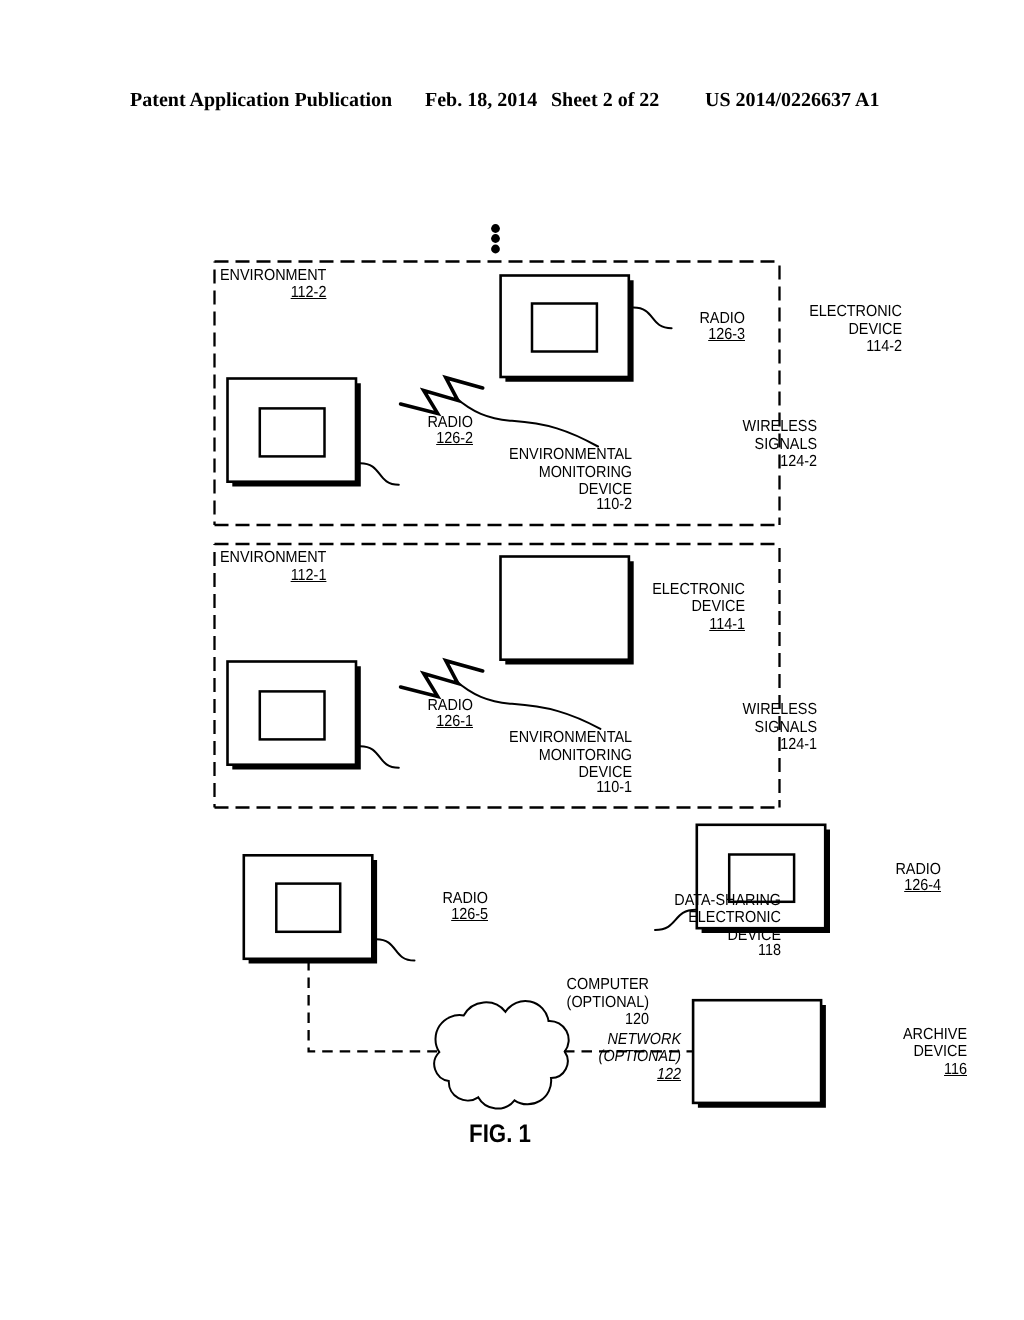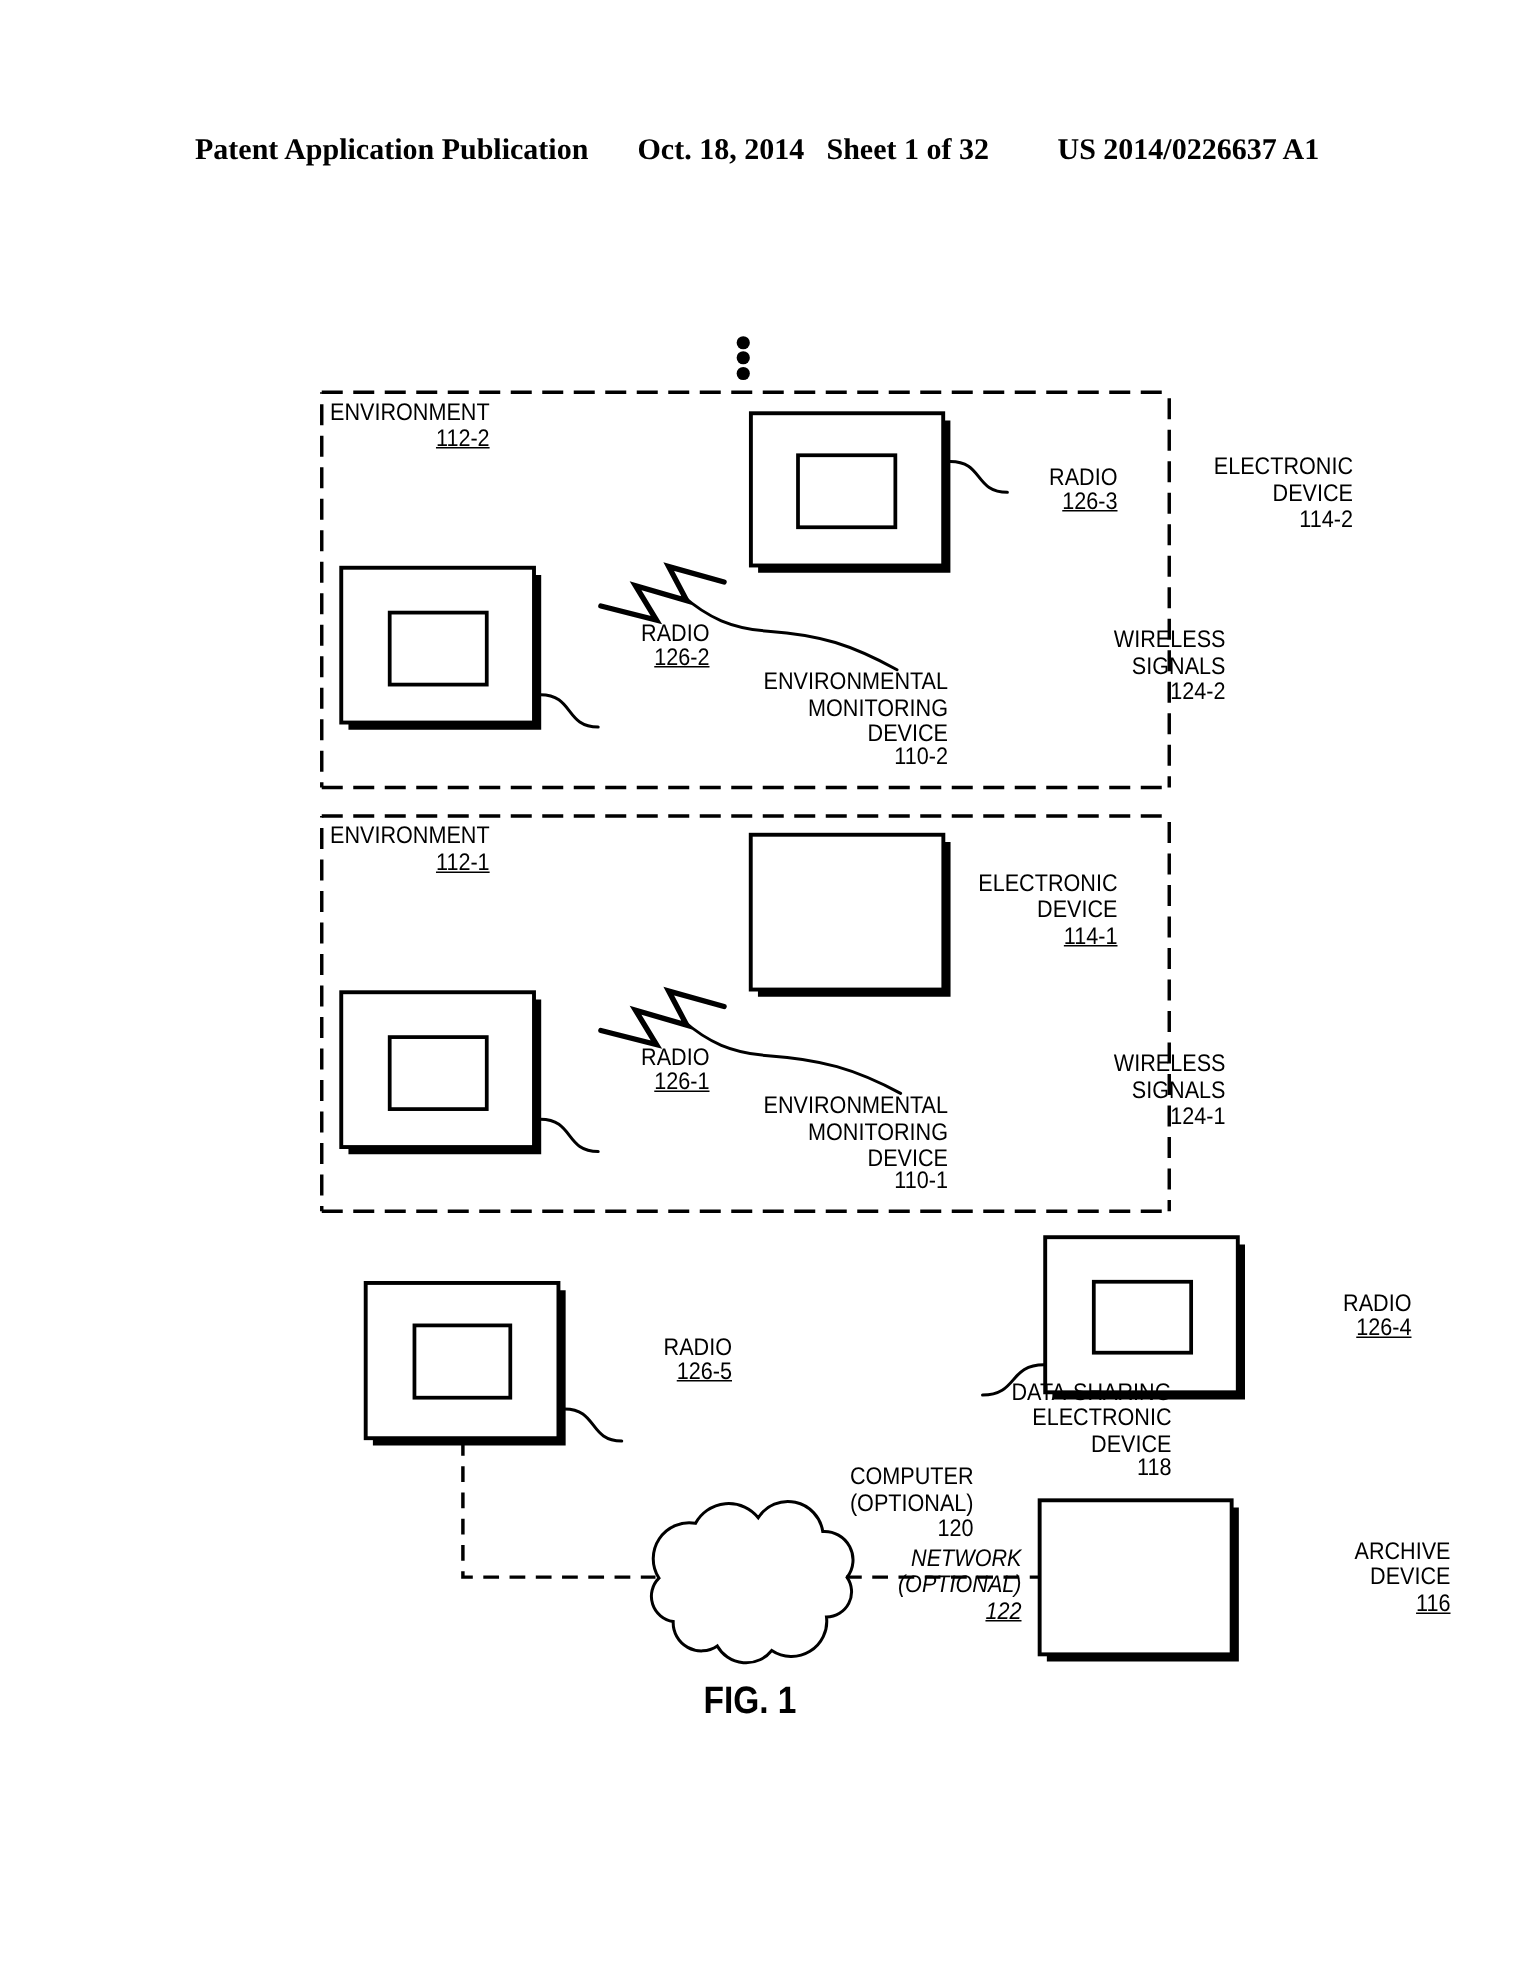--- a/index.html
+++ b/index.html
@@ -35,22 +35,22 @@
   .fignum{position:absolute;font-family:"Liberation Sans",sans-serif;
           font-weight:bold;font-size:25.5px;left:500.3px;top:1119.5px;
           transform:translateX(-50%) scaleX(0.875) translateZ(0);white-space:pre;letter-spacing:0px;}
 </style>
 </head>
 <body>
 
 <div id="sheet">
 
   <div class="hdr" id="hdr-pub">Patent Application Publication</div>
-  <div class="hdr" id="hdr-date">Oct. 18, 2014</div>
-  <div class="hdr" id="hdr-sheet">Sheet 1 of 32</div>
+  <div class="hdr" id="hdr-date">Feb. 18, 2014</div>
+  <div class="hdr" id="hdr-sheet">Sheet 2 of 22</div>
   <div class="hdr" id="hdr-doc">US 2014/0226637 A1</div>
 
   <svg class="fig" viewBox="0 0 1024 1320">
 <g>
 <line x1="214.5" y1="261.5" x2="779.5" y2="261.5" stroke="#000" stroke-width="2.3" stroke-dasharray="14 7" stroke-dashoffset="0"></line>
 <line x1="779.5" y1="261.5" x2="779.5" y2="525.0" stroke="#000" stroke-width="2.3" stroke-dasharray="14 7" stroke-dashoffset="17"></line>
 <line x1="214.5" y1="525.0" x2="779.5" y2="525.0" stroke="#000" stroke-width="2.3" stroke-dasharray="14 7" stroke-dashoffset="0"></line>
 <line x1="214.5" y1="261.5" x2="214.5" y2="525.0" stroke="#000" stroke-width="2.3" stroke-dasharray="14 7" stroke-dashoffset="13"></line>
 </g>
 <g>
@@ -116,18 +116,18 @@
   <div class="lbl c tight" style="left:293px;top:698.0px;"><div class="lbl-line">RADIO</div><div class="lbl-line u">126-1</div></div>
   <div class="lbl c tight" style="left:308px;top:891.0px;"><div class="lbl-line">RADIO</div><div class="lbl-line u">126-5</div></div>
   <div class="lbl c tight" style="left:761px;top:862.0px;"><div class="lbl-line">RADIO</div><div class="lbl-line u">126-4</div></div>
   <div class="lbl c" style="left:722px;top:303.0px;"><div class="lbl-line">ELECTRONIC</div><div class="lbl-line">DEVICE</div><div class="lbl-line">114-2</div></div>
   <div class="lbl c" style="left:564.8px;top:580.5px;"><div class="lbl-line">ELECTRONIC</div><div class="lbl-line">DEVICE</div><div class="lbl-line u">114-1</div></div>
   <div class="lbl c" style="left:452.0px;top:446.0px;"><div class="lbl-line">ENVIRONMENTAL</div><div class="lbl-line">MONITORING</div><div class="lbl-line">DEVICE</div><div class="lbl-line" style="margin-top:-2.7px">110-2</div></div>
   <div class="lbl c" style="left:452.0px;top:729.0px;"><div class="lbl-line">ENVIRONMENTAL</div><div class="lbl-line">MONITORING</div><div class="lbl-line">DEVICE</div><div class="lbl-line" style="margin-top:-2.7px">110-1</div></div>
   <div class="lbl c" style="left:636.9px;top:418.0px;"><div class="lbl-line">WIRELESS</div><div class="lbl-line">SIGNALS</div><div class="lbl-line">124-2</div></div>
   <div class="lbl c" style="left:637.2px;top:701.2px;"><div class="lbl-line">WIRELESS</div><div class="lbl-line">SIGNALS</div><div class="lbl-line">124-1</div></div>
   <div class="lbl c" style="left:468.8px;top:976px;"><div class="lbl-line">COMPUTER</div><div class="lbl-line">(OPTIONAL)</div><div class="lbl-line">120</div></div>
-  <div class="lbl c" style="left:601.4px;top:891.9px;margin-top:28px;"><div class="lbl-line">DATA-SHARING</div><div class="lbl-line">ELECTRONIC</div><div class="lbl-line">DEVICE</div><div class="lbl-line" style="margin-top:-2.2px">118</div></div>
+  <div class="lbl c" style="left:601.4px;top:891.9px;"><div class="lbl-line">DATA-SHARING</div><div class="lbl-line">ELECTRONIC</div><div class="lbl-line">DEVICE</div><div class="lbl-line" style="margin-top:-2.2px">118</div></div>
   <div class="lbl c" style="left:501.3px;top:1030.5px;font-style:italic;"><div class="lbl-line">NETWORK</div><div class="lbl-line">(OPTIONAL)</div><div class="lbl-line u">122</div></div>
   <div class="lbl c" style="left:787px;top:1025.7px;"><div class="lbl-line">ARCHIVE</div><div class="lbl-line">DEVICE</div><div class="lbl-line u">116</div></div>
 
   <div class="fignum">FIG. 1</div>
 </div>
 
 </body></html>

